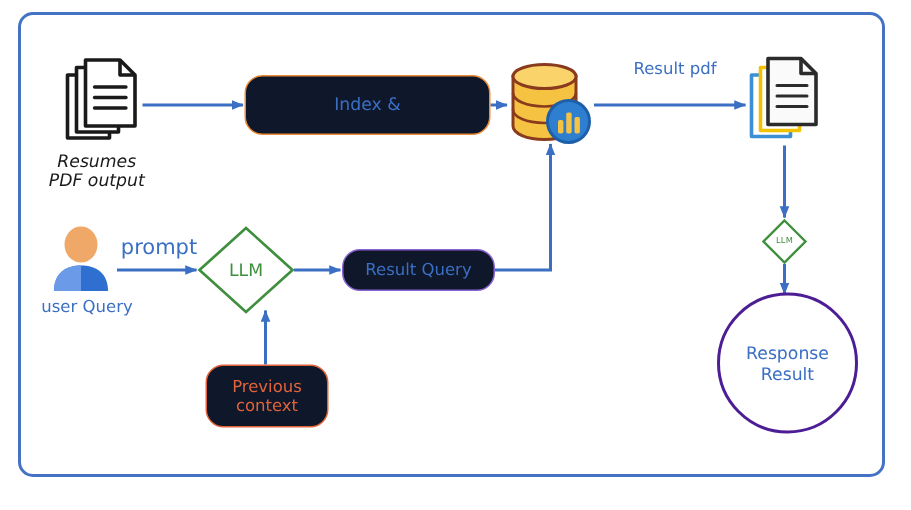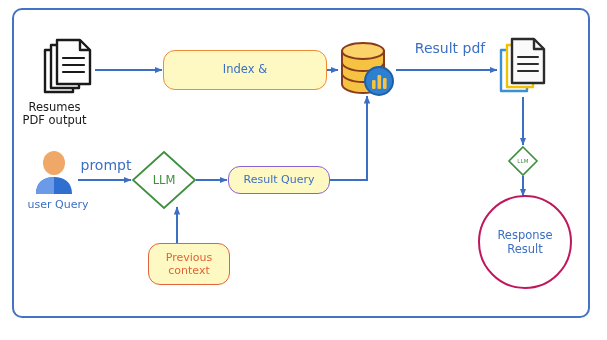--- a/index.html
+++ b/index.html
@@ -23,37 +23,37 @@
     position:absolute;text-align:center;line-height:1.15;
     font-family:"DejaVu Sans",sans-serif;
   }
   .lbl-black{color:#1a1a1a;}
   .lbl-blue{color:#3b6fc4;}
 
   
   .rbox{
     position:absolute;display:flex;align-items:center;justify-content:center;
     text-align:center;border-radius:12px;box-sizing:border-box;
-    line-height:1.2;background:#fef9c3;
+    line-height:1.2;background:#0f172a;
   }
   .rbox-orange{border:1.6px solid #ed8b36;color:#3b6fc4;}
   .rbox-purple{border:1.6px solid #8a63d2;color:#3b6fc4;}
   .rbox-red{border:1.6px solid #e0633a;color:#e0633a;}
 
   
   .diamond-wrap{position:absolute;}
   .diamond-txt{
     position:absolute;left:0;top:0;width:100%;height:100%;
     display:flex;align-items:center;justify-content:center;
     color:#3f8f3f;
   }
 
   
   .circ{
-    position:absolute;border:2px solid #be185d;border-radius:50%;
+    position:absolute;border:2px solid #4c1d95;border-radius:50%;
     display:flex;align-items:center;justify-content:center;
     text-align:center;color:#3b6fc4;line-height:1.25;background:#fff;
   }
   svg{display:block;}
 </style>
 </head>
 <body>
 
 <div id="canvas">
 
@@ -94,21 +94,21 @@
       </g>
       <path d="M40,4 L40,14 L50,14" fill="none" stroke="#1a1a1a" stroke-width="2.4" stroke-linejoin="round"></path>
       <g stroke="#1a1a1a" stroke-width="2.2" stroke-linecap="round">
         <line x1="23" y1="22" x2="44" y2="22"></line>
         <line x1="23" y1="29" x2="44" y2="29"></line>
         <line x1="23" y1="36" x2="44" y2="36"></line>
       </g>
     </svg>
   </div>
 
-  <div class="lbl lbl-black" style="left:2px;top:101px;width:105px;font-size:11.5px;">
+  <div class="lbl lbl-black" style="left:12px;top:101px;width:105px;font-size:11.5px;font-style:italic;">
     <div>Resumes</div>
     <div>PDF output</div>
   </div>
 
   <div class="rbox rbox-orange" style="left:163px;top:50px;width:164px;height:40px;font-size:11.5px;">
     <div>
       <div>Index &amp;</div>
     </div>
   </div>
 
@@ -124,21 +124,21 @@
       </g>
       <circle cx="43" cy="43" r="14" fill="#2f7fd1" stroke="#1d5fa8" stroke-width="2"></circle>
       <g fill="#f5c242">
         <rect x="36" y="42" width="3.6" height="9" rx="1.2"></rect>
         <rect x="41.5" y="37" width="3.6" height="14" rx="1.2"></rect>
         <rect x="47" y="40" width="3.6" height="11" rx="1.2"></rect>
       </g>
     </svg>
   </div>
 
-  <div class="lbl lbl-blue" style="left:405px;top:40px;width:90px;font-size:14px;">Result pdf</div>
+  <div class="lbl lbl-blue" style="left:405px;top:40px;width:90px;font-size:11px;">Result pdf</div>
 
   <div class="node" style="left:496px;top:34px;width:56px;height:64px;">
     <svg width="56" height="64" viewBox="0 0 56 64">
       <g stroke-width="2.4" stroke-linejoin="round">
         <path d="M5,16 L5,57 L31,57 L31,16 Z" fill="#ffffff" stroke="#3b8fd4"></path>
         <path d="M11,11 L11,53 L37,53 L37,11 Z" fill="#ffffff" stroke="#f2c200"></path>
         <path d="M16,5 L38,5 L48,15 L48,49 L16,49 Z" fill="#fafafa" stroke="#2b2b2b"></path>
       </g>
       <path d="M38,5 L38,15 L48,15" fill="none" stroke="#2b2b2b" stroke-width="2.4" stroke-linejoin="round"></path>
       <g stroke="#2b2b2b" stroke-width="2" stroke-linecap="round">
@@ -178,20 +178,20 @@
 
   <div class="diamond-wrap" style="left:131px;top:150px;width:66px;height:60px;">
     <svg width="66" height="60" viewBox="0 0 66 60">
       <path d="M33,2 L64,30 L33,58 L2,30 Z" fill="#ffffff" stroke="#3f8f3f" stroke-width="1.8"></path>
     </svg>
     <div class="diamond-txt" style="font-size:11.5px;">LLM</div>
   </div>
 
   <div class="rbox rbox-purple" style="left:228px;top:166px;width:102px;height:28px;font-size:11px;">Result Query</div>
 
-  <div class="rbox rbox-red" style="left:148px;top:243px;width:82px;height:42px;font-size:11px;">
+  <div class="rbox rbox-red" style="left:137px;top:243px;width:82px;height:42px;font-size:11px;">
     <div>
       <div>Previous</div>
       <div>context</div>
     </div>
   </div>
 
 </div>
 
 </body></html>

